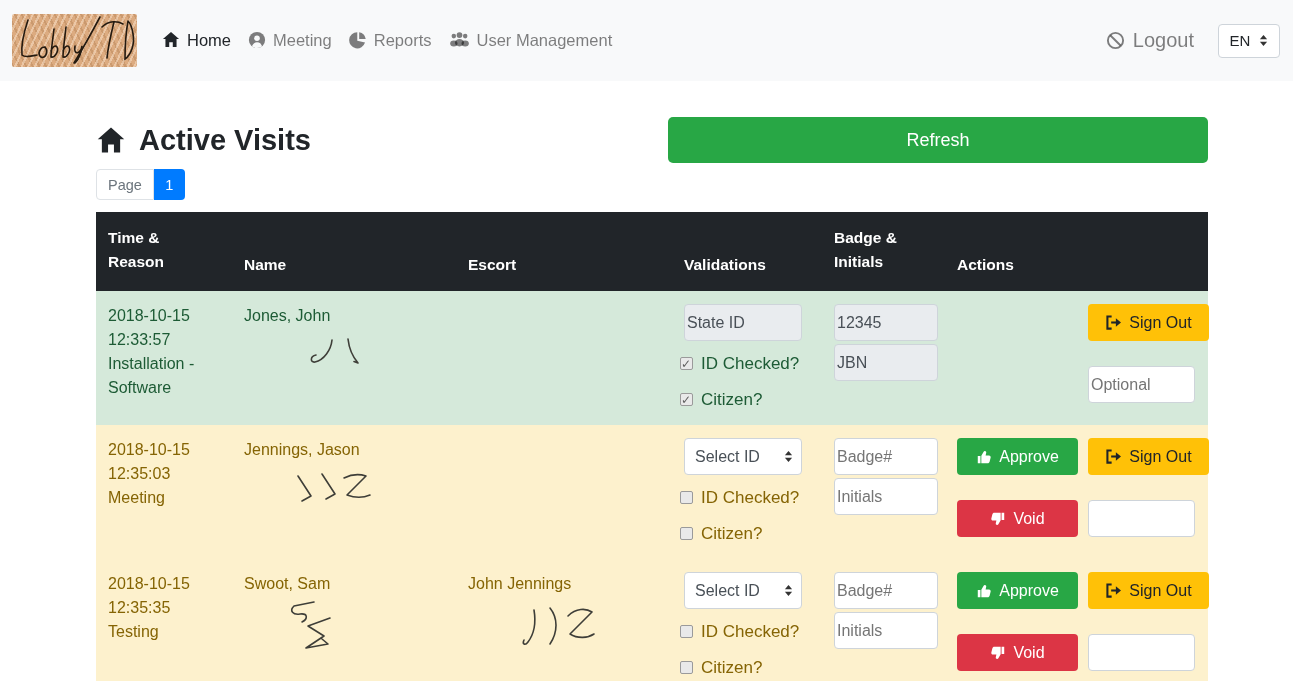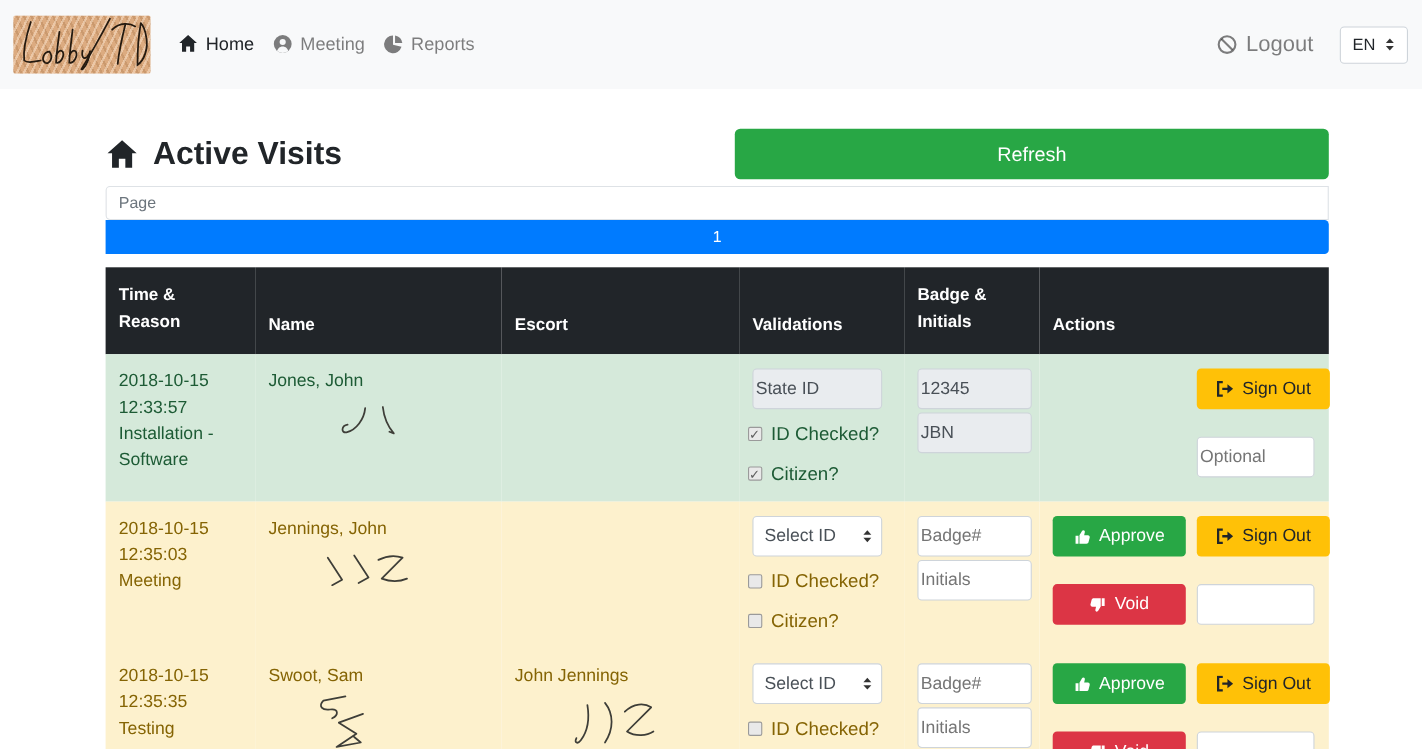--- a/index.html
+++ b/index.html
@@ -28,21 +28,21 @@
     justify-content:center; gap:9px; padding:0 10px; font-size:15px; cursor:pointer; }
 
   
   .main { width:1112px; margin-left:96px; }
   .header-row { margin-top:36px; display:flex; align-items:center; justify-content:space-between; }
   .h-title { display:flex; align-items:center; gap:13px; font-size:29px; font-weight:600;
     color:#212529; height:46px; }
   .refresh-btn { width:540px; height:46px; background:#28a745; border:none; border-radius:5px;
     color:#fff; font-size:18px; cursor:pointer; font-family:inherit; }
 
-  .pagination { margin-top:6px; display:flex;flex-direction:column; }
+  .pagination { margin-top:6px; display:flex; }
   .page-label { height:31px; display:flex; align-items:center; padding:0 11px;
     border:1px solid #dee2e6; border-radius:4px 0 0 4px; background:#fff; color:#6c757d;
     font-size:14.5px; }
   .page-num { height:31px; min-width:31px; display:flex; align-items:center; justify-content:center;
     background:#007bff; color:#fff; font-size:14.5px; border-radius:0 4px 4px 0; cursor:pointer; }
 
   
   table { margin-top:12px; width:1112px; border-collapse:collapse; table-layout:fixed; }
   thead th { background:#212529; color:#fff; text-align:left; vertical-align:bottom;
     font-size:15.5px; font-weight:700; padding:14px 12px 17px 12px; height:75px; }
@@ -123,20 +123,33 @@
         </g>
       </svg>
       <span>Meeting</span>
     </a>
     <a class="nav-link">
       <svg width="18" height="18" viewBox="0 0 20 20">
         <path fill="currentColor" d="M9.2 10.8 V1.3 A9 9 0 1 0 17.8 12.9 Z"></path>
         <path fill="currentColor" d="M11.3 8.9 V1.3 A9 9 0 0 1 18.6 8.9 Z"></path>
       </svg>
       <span>Reports</span>
+    </a>
+    <a class="nav-link">
+      <svg width="21" height="16" viewBox="0 0 24 17">
+        <g fill="currentColor">
+          <circle cx="5.5" cy="5.2" r="2.6"></circle>
+            <circle cx="18.5" cy="5.2" r="2.6"></circle>
+            <circle cx="12" cy="4" r="3.3"></circle>
+          <ellipse cx="5.5" cy="13.6" rx="4.2" ry="3.4"></ellipse>
+          <ellipse cx="18.5" cy="13.6" rx="4.2" ry="3.4"></ellipse>
+          <ellipse cx="12" cy="12.8" rx="5.2" ry="4.2"></ellipse>
+        </g>
+      </svg>
+      <span>User Management</span>
     </a>
   </div>
 
   <div class="spacer"></div>
 
   <a class="logout">
     <svg width="19" height="19" viewBox="0 0 20 20">
       <circle cx="10" cy="10" r="8" fill="none" stroke="currentColor" stroke-width="2"></circle>
       <line x1="4.7" y1="4.7" x2="15.3" y2="15.3" stroke="currentColor" stroke-width="2"></line>
     </svg>
@@ -237,21 +250,21 @@
         </td>
       </tr>
 
       <tr class="pending">
         <td>
           <div>2018-10-15</div>
           <div>12:35:03</div>
           <div>Meeting</div>
         </td>
         <td>
-          <div>Jennings, John</div>
+          <div>Jennings, Jason</div>
           <svg class="sig" width="100" height="42" viewBox="0 0 100 42" style="margin:8px 0 0 48px">
             <path d="M6 6 L19 26 L10 31"></path>
             <path d="M30 4 L43 24 L34 29"></path>
             <path d="M52 8 C60 4 68 4 74 6 L55 25 C63 28 71 28 78 25"></path>
           </svg>
         </td>
         <td></td>
         <td>
           <div class="fake-select">
             <span>Select ID</span>

